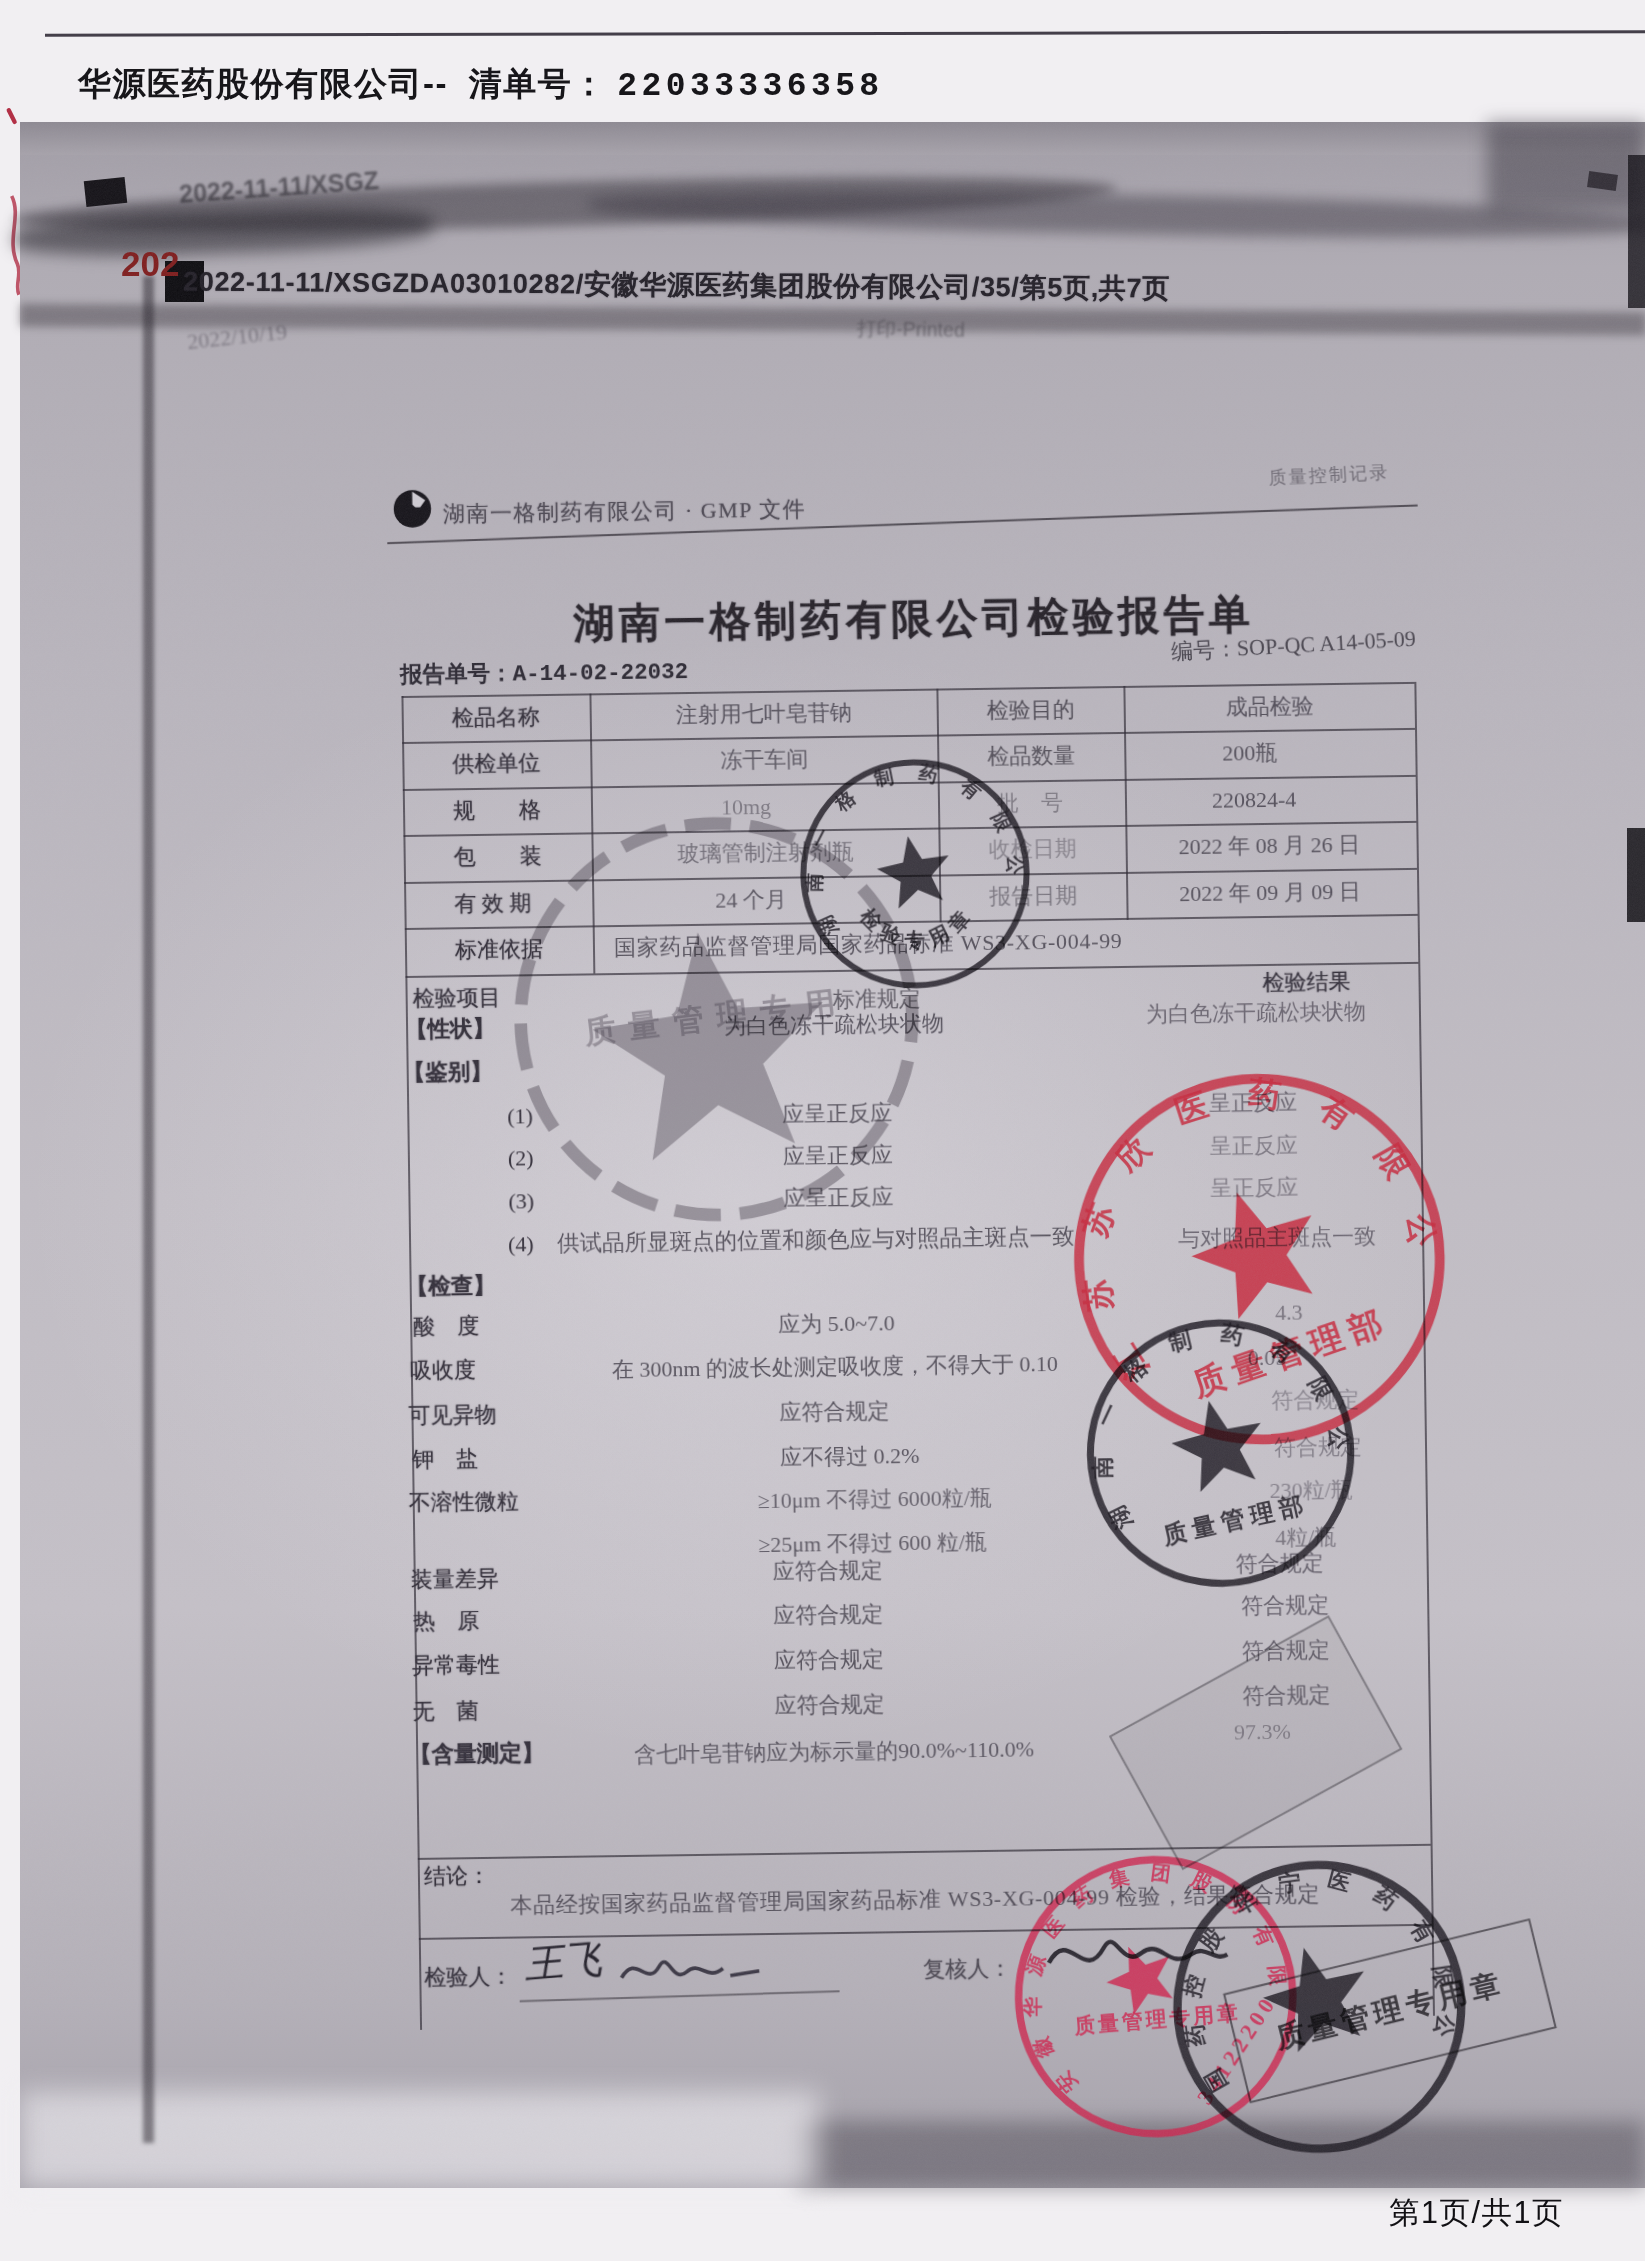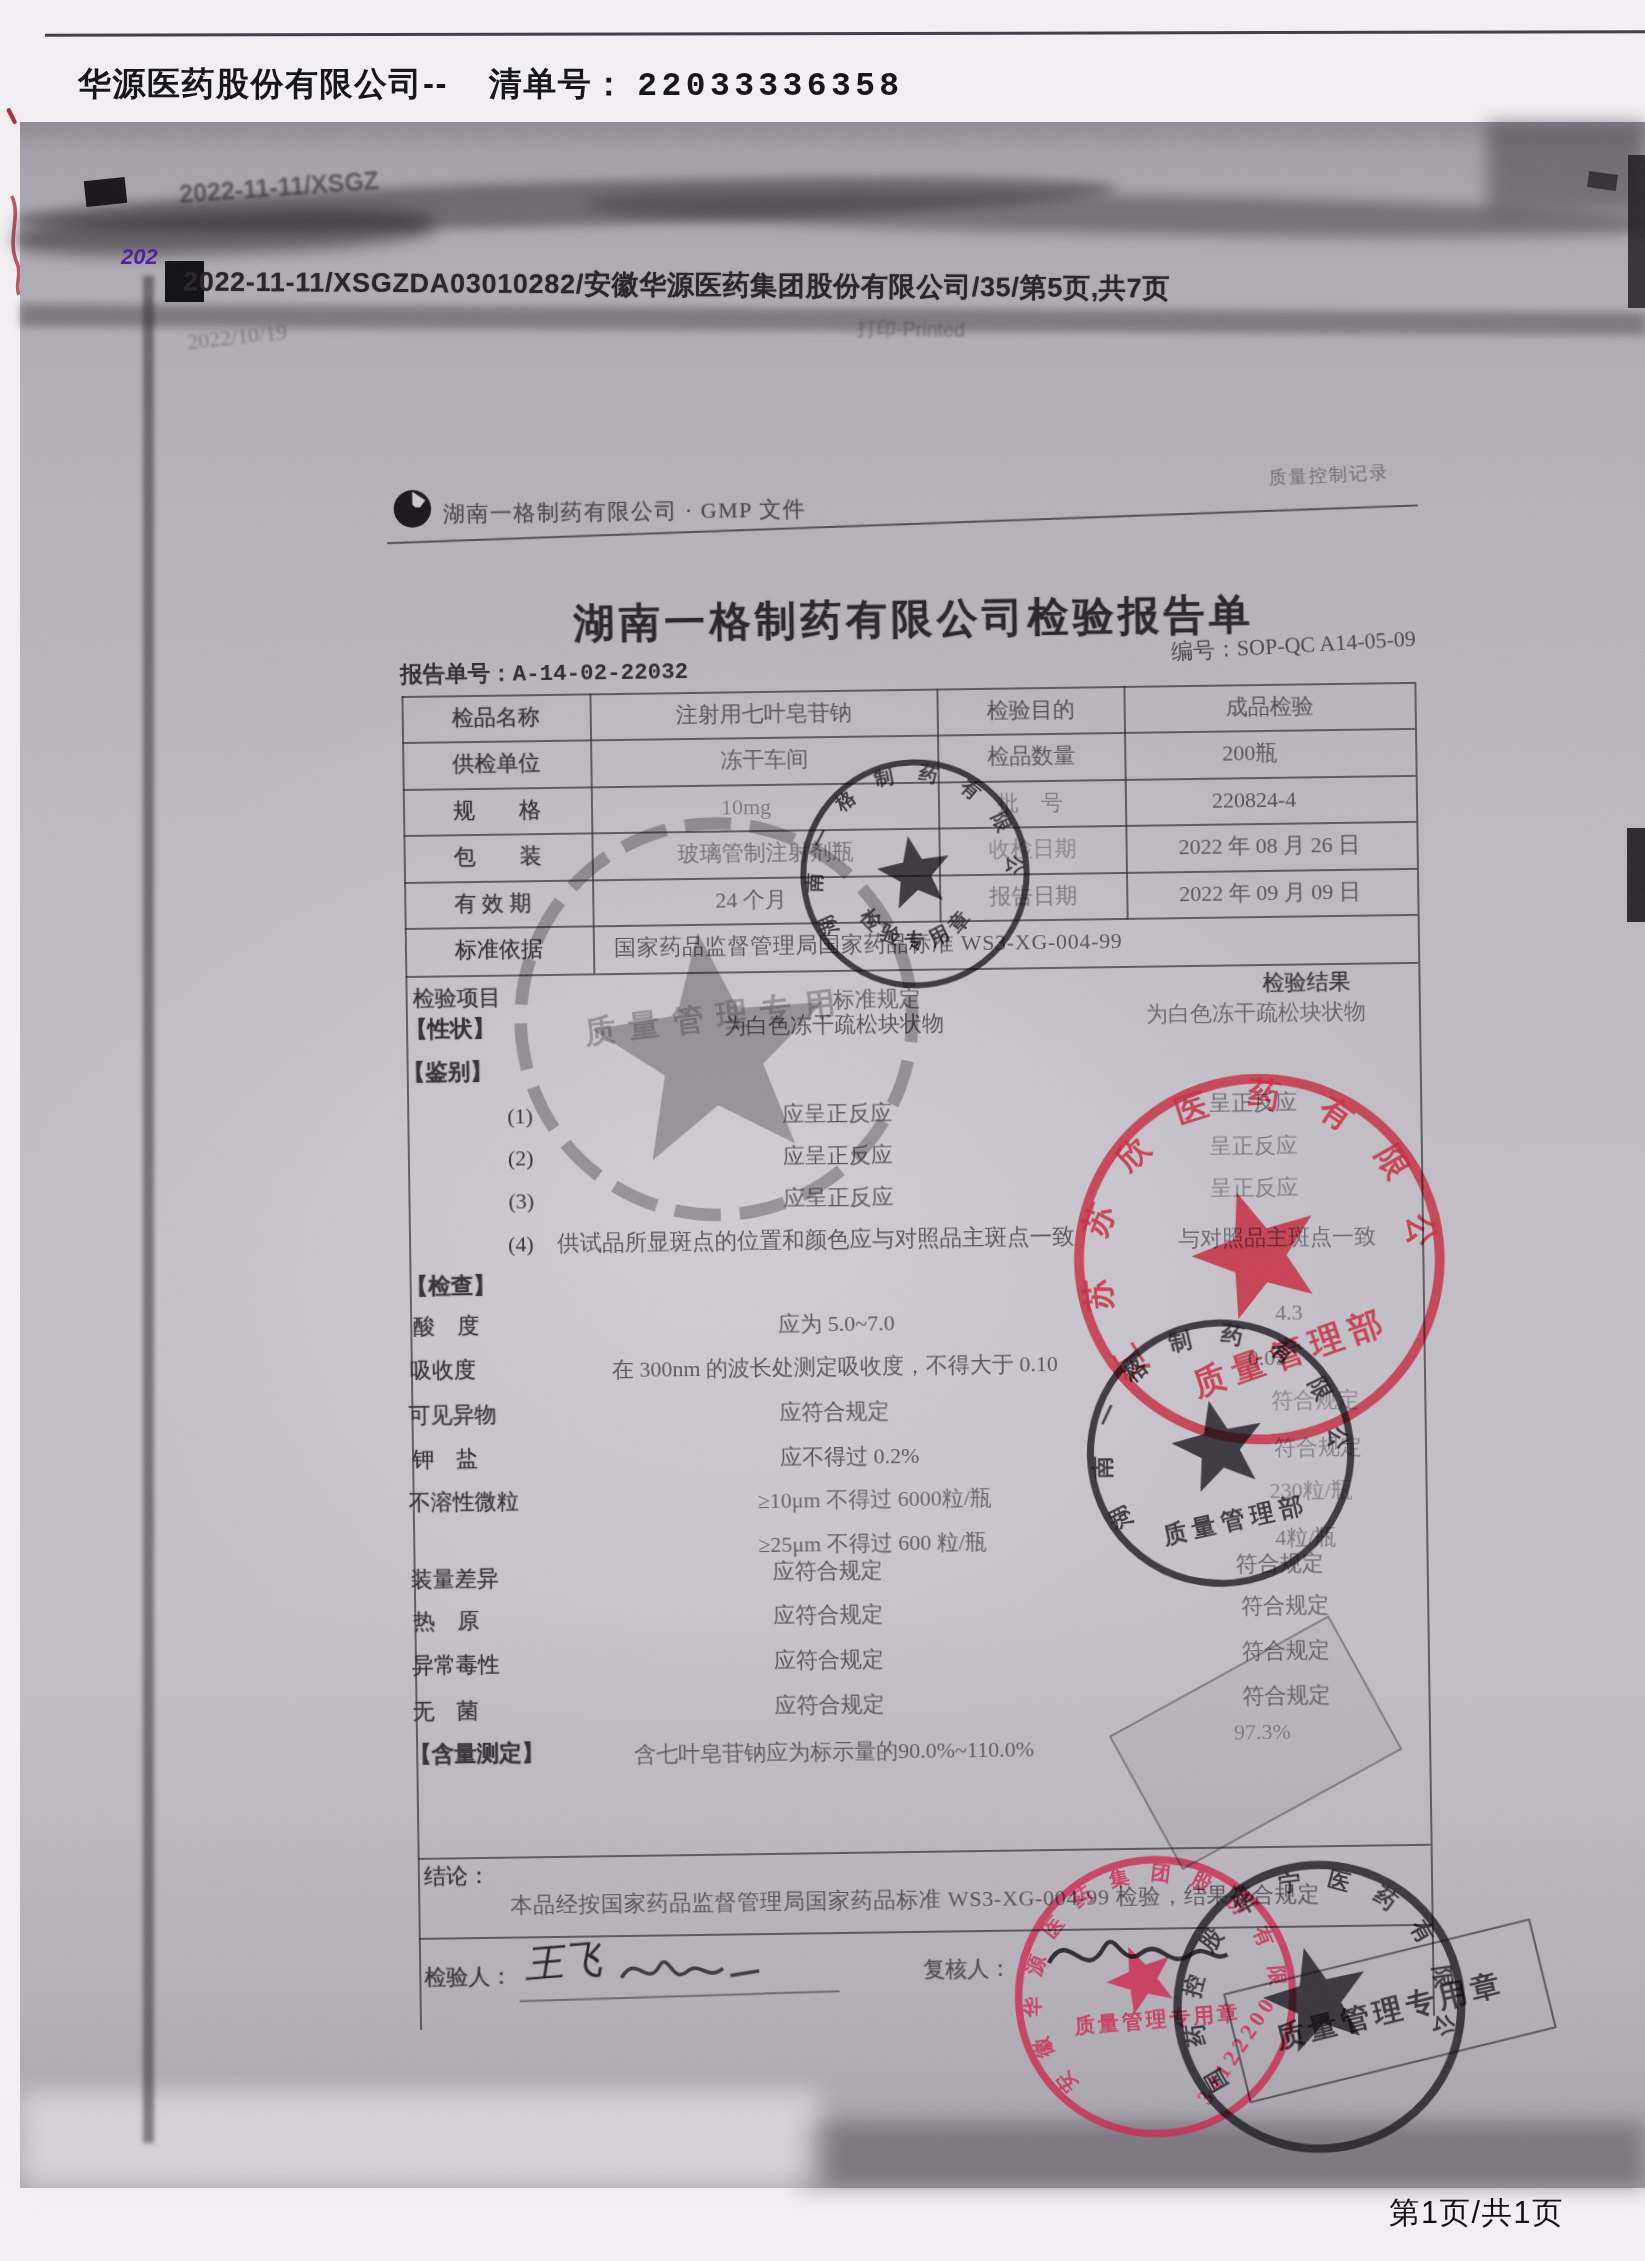--- a/index.html
+++ b/index.html
@@ -33,21 +33,21 @@
   .rectstamp{position:absolute;mix-blend-mode:multiply;display:flex;align-items:center;justify-content:center;}
   #grain{position:absolute;left:20.3px;top:122px;width:1626px;height:2066px;opacity:.5;pointer-events:none;}
 </style>
 </head>
 <body>
 
 <div id="page">
 
   <div class="t sans b" style="left:78px;top:65px;font-size:33px;letter-spacing:1.5px;color:#17161a;">
     <span>华源医药股份有限公司--</span>
-    <span style="margin-left:30px;">清单号：</span>
+    <span style="margin-left:10px;">清单号：</span>
     <span class="mono" style="letter-spacing:4.4px;">22033336358</span>
   </div>
   <div style="position:absolute;left:45px;top:32px;width:1601px;height:2.9px;background:#443f4a;transform:rotate(-0.12deg);"></div>
 
   <svg style="position:absolute;left:0;top:87px;" width="51" height="218" viewBox="0 0 70 300">
     <path d="M12 32 l8 16" stroke="#b23046" stroke-width="6" fill="none" stroke-linecap="round"></path>
     <path d="M16 150 C 30 178, 8 210, 24 244 C 30 258, 20 272, 26 286" stroke="#b23046" stroke-width="5" fill="none" opacity=".8"></path>
   </svg>
 
   <div id="scan">
@@ -64,21 +64,21 @@
 
     <div class="band" style="left:65px;top:57px;width:41px;height:26px;background:#141217;transform:rotate(-6deg);"></div>
     <div class="band" style="left:145px;top:139px;width:39px;height:41px;background:#0d0c10;"></div>
     <div class="band" style="left:1608px;top:33px;width:17.4px;height:153px;background:rgba(20,18,24,.8);"></div>
     <div class="band" style="left:1568px;top:51px;width:29px;height:16px;background:rgba(25,22,28,.7);transform:rotate(8deg);"></div>
     <div class="band" style="left:1607px;top:706px;width:19px;height:94px;background:rgba(15,13,18,.85);"></div>
   </div>
 
   <div style="position:absolute;inset:0;">
     <div class="t sans b f60" style="left:179px;top:173px;font-size:25px;color:#232128;transform:rotate(-4deg);filter:blur(0.9px);">2022-11-11/XSGZ</div>
-    <div class="t sans b" style="left:121px;top:244px;font-size:22px;color:#4c1d95;font-style:italic;">202</div>
+    <div class="t sans b" style="left:121px;top:244px;font-size:35px;color:#7f1d1d;">202</div>
     <div class="t sans b blur1" style="left:183px;top:270px;font-size:27px;color:#232028;transform:rotate(0.4deg);letter-spacing:0.7px;">2022-11-11/XSGZDA03010282/安徽华源医药集团股份有限公司/35/第5页,共7页</div>
     <div class="t sans f50" style="left:857px;top:318px;font-size:19.6px;color:#37343c;transform:rotate(1deg);filter:blur(1px);">打印-Printed</div>
     <div class="t f40" style="left:187px;top:324px;font-size:22px;color:#2d2834;transform:rotate(-6deg);filter:blur(0.9px);">2022/10/19</div>
   </div>
 
   <div id="doc">
 
     <svg style="position:absolute;left:401px;top:479px;" width="44" height="46" viewBox="0 0 60 64">
       <circle cx="28" cy="32" r="26" fill="#16141a"></circle>
       <path d="M28 8 L46 20 L36 34 L28 26 Z" fill="#cfccd3"></path>

